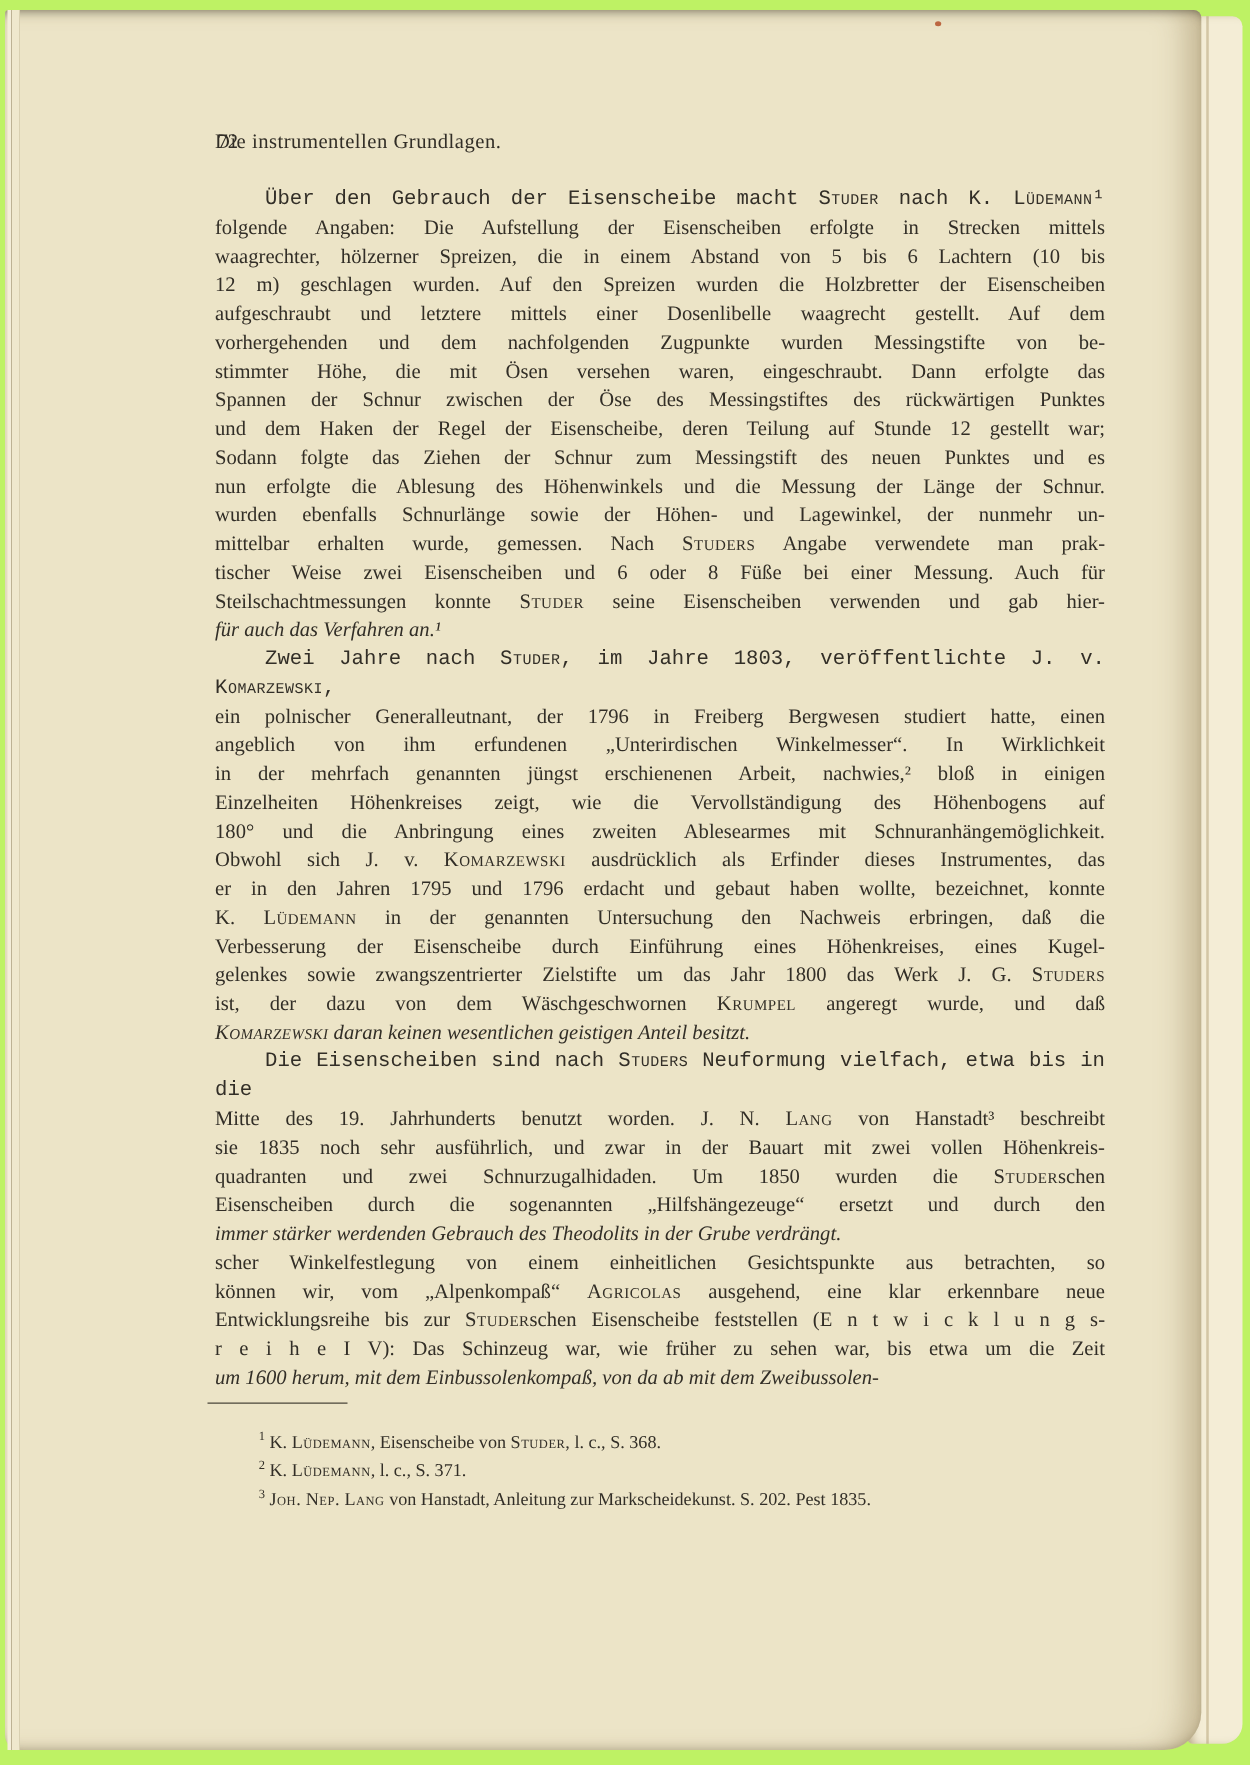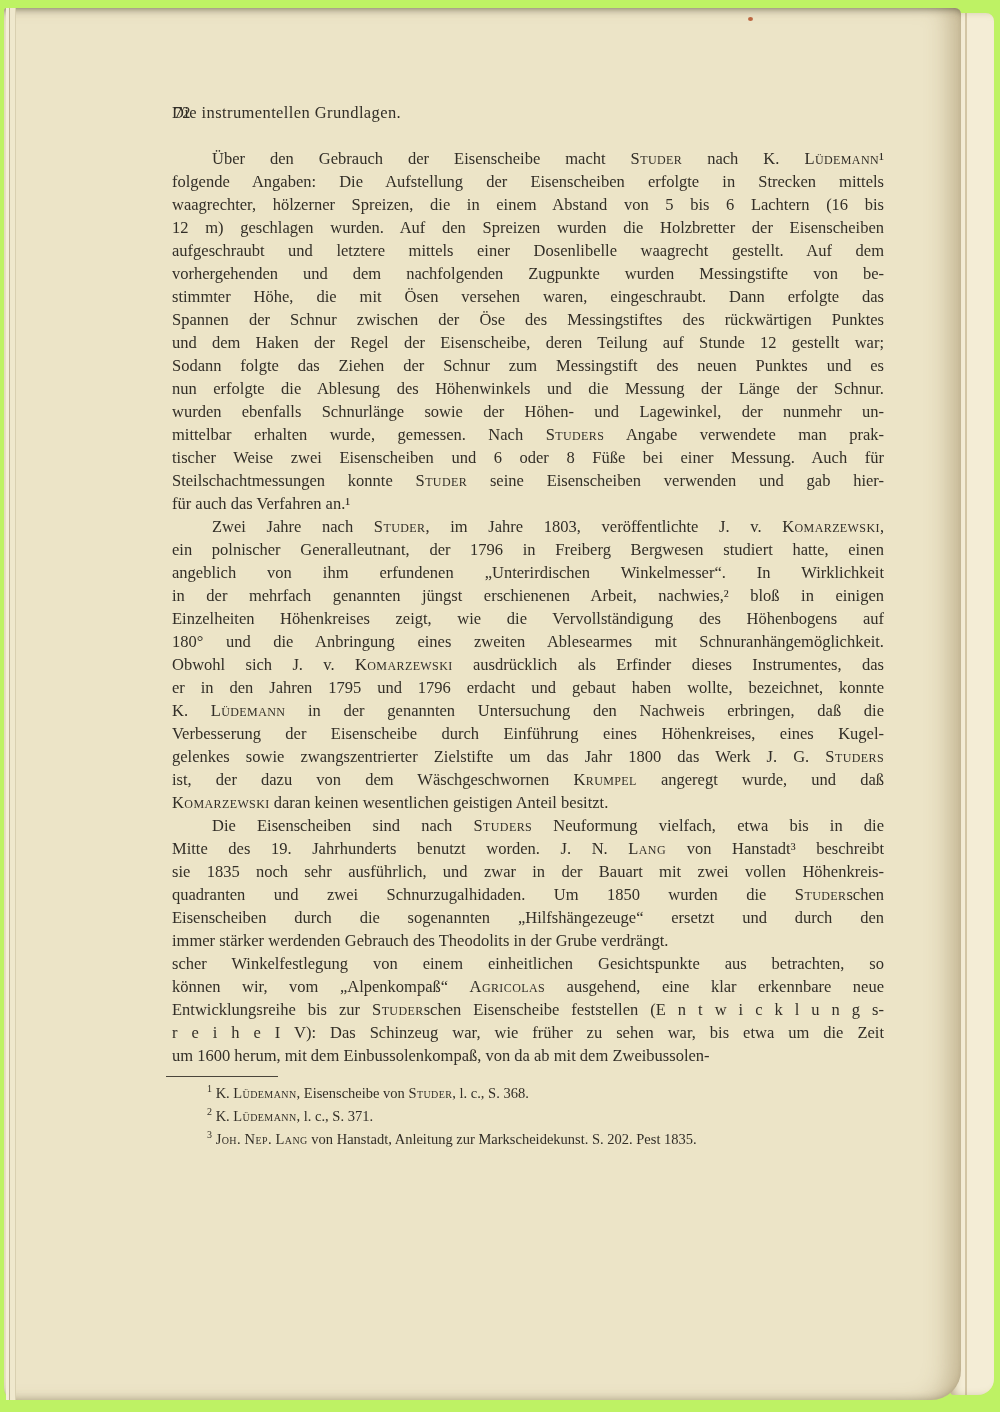--- a/index.html
+++ b/index.html
@@ -23,26 +23,26 @@
   .speck{position:absolute;left:744px;top:9px;width:5px;height:4px;background:#b4512a;
          border-radius:50%;opacity:.85;}
   
   .content{position:absolute;left:172px;top:103px;width:712px;color:var(--ink,#322e27);}
   .pagehead{position:relative;height:22px;font-size:16.5px;}
   .page-number{position:absolute;left:2px;top:0;}
   .running-title{text-align:left;letter-spacing:.4px;}
   .body-text{margin-top:22px;font-size:16.5px;line-height:23px;}
   .para{margin:0;}
   .tline{text-align:justify;text-align-last:justify;}
-  .tline.last{text-align-last:left;}
-  .tline.first{text-indent:40px;}
+  .tline.last{text-align-last:left;font-style:italic;}
+  .tline.first{text-indent:40px;font-family:Liberation Mono, monospace;}
   .sc{font-variant:small-caps;letter-spacing:.4px;}
   .fnrule{margin-top:9px;margin-left:-6px;width:112px;height:0;
           border-top:1.5px solid #4a453b;}
-  .footnotes{margin-top:5px;font-size:14.5px;line-height:23px;font-family:Liberation Serif, serif;}
+  .footnotes{margin-top:20px;font-size:14.5px;line-height:23px;font-family:Liberation Serif, serif;}
   .footnote{padding-left:35px;}
   .fn-marker{font-size:10px;vertical-align:super;line-height:0;}
 </style>
 </head>
 <body>
 
 <div class="scene">
   <div class="page-behind"></div>
   <div class="page">
     <div class="speck"></div>
@@ -51,21 +51,21 @@
   <div class="content">
     <div class="pagehead">
       <span class="page-number">72</span>
       <div class="running-title">Die instrumentellen Grundlagen.</div>
     </div>
 
     <div class="body-text">
         <div class="para">
           <div class="tline first">Über den Gebrauch der Eisenscheibe macht <span class="sc">Studer</span> nach K. <span class="sc">Lüdemann</span>¹</div>
           <div class="tline">folgende Angaben: Die Aufstellung der Eisenscheiben erfolgte in Strecken mittels</div>
-          <div class="tline">waagrechter, hölzerner Spreizen, die in einem Abstand von 5 bis 6 Lachtern (16 bis</div>
+          <div class="tline">waagrechter, hölzerner Spreizen, die in einem Abstand von 5 bis 6 Lachtern (10 bis</div>
           <div class="tline">12 m) geschlagen wurden. Auf den Spreizen wurden die Holzbretter der Eisenscheiben</div>
           <div class="tline">aufgeschraubt und letztere mittels einer Dosenlibelle waagrecht gestellt. Auf dem</div>
           <div class="tline">vorhergehenden und dem nachfolgenden Zugpunkte wurden Messingstifte von be-</div>
           <div class="tline">stimmter Höhe, die mit Ösen versehen waren, eingeschraubt. Dann erfolgte das</div>
           <div class="tline">Spannen der Schnur zwischen der Öse des Messingstiftes des rückwärtigen Punktes</div>
           <div class="tline">und dem Haken der Regel der Eisenscheibe, deren Teilung auf Stunde 12 gestellt war;</div>
           <div class="tline">Sodann folgte das Ziehen der Schnur zum Messingstift des neuen Punktes und es</div>
           <div class="tline">nun erfolgte die Ablesung des Höhenwinkels und die Messung der Länge der Schnur.</div>
           <div class="tline">wurden ebenfalls Schnurlänge sowie der Höhen- und Lagewinkel, der nunmehr un-</div>
           <div class="tline">mittelbar erhalten wurde, gemessen. Nach <span class="sc">Studers</span> Angabe verwendete man prak-</div>

